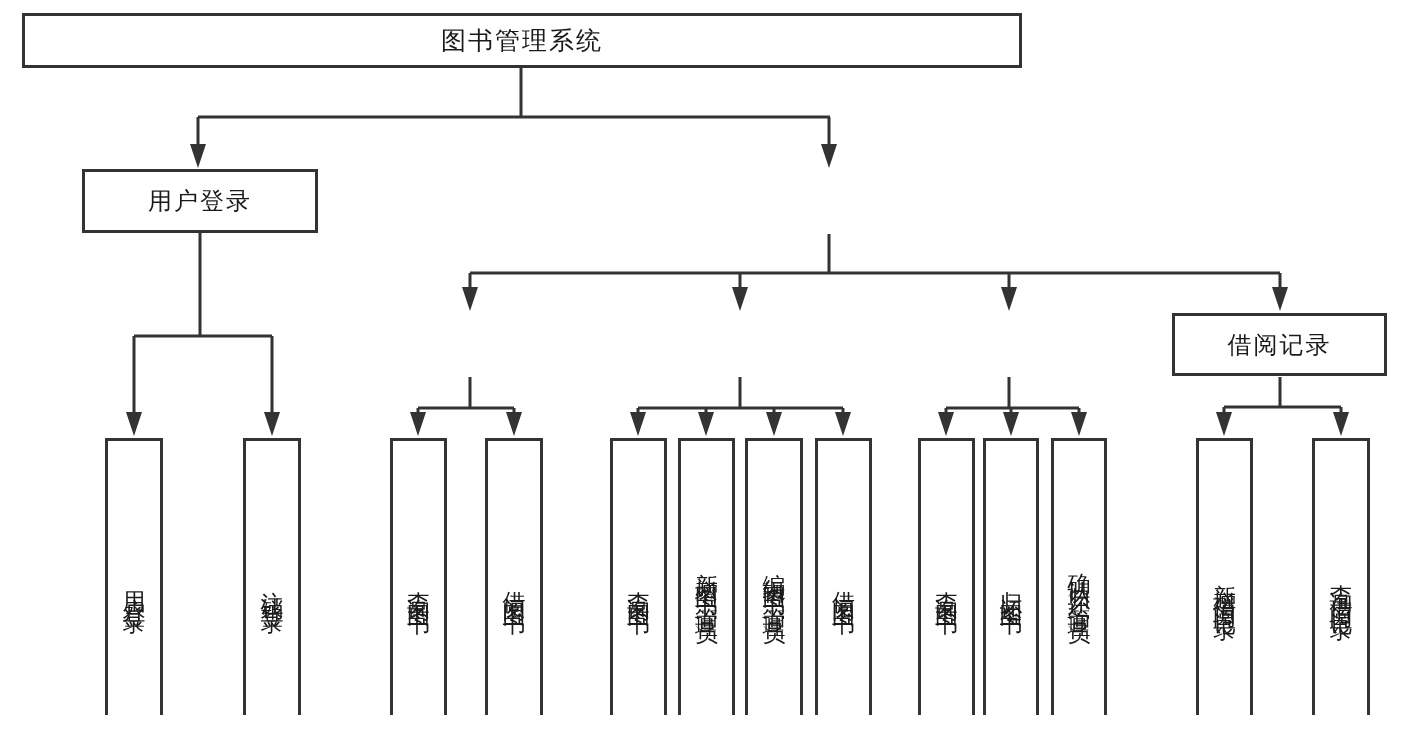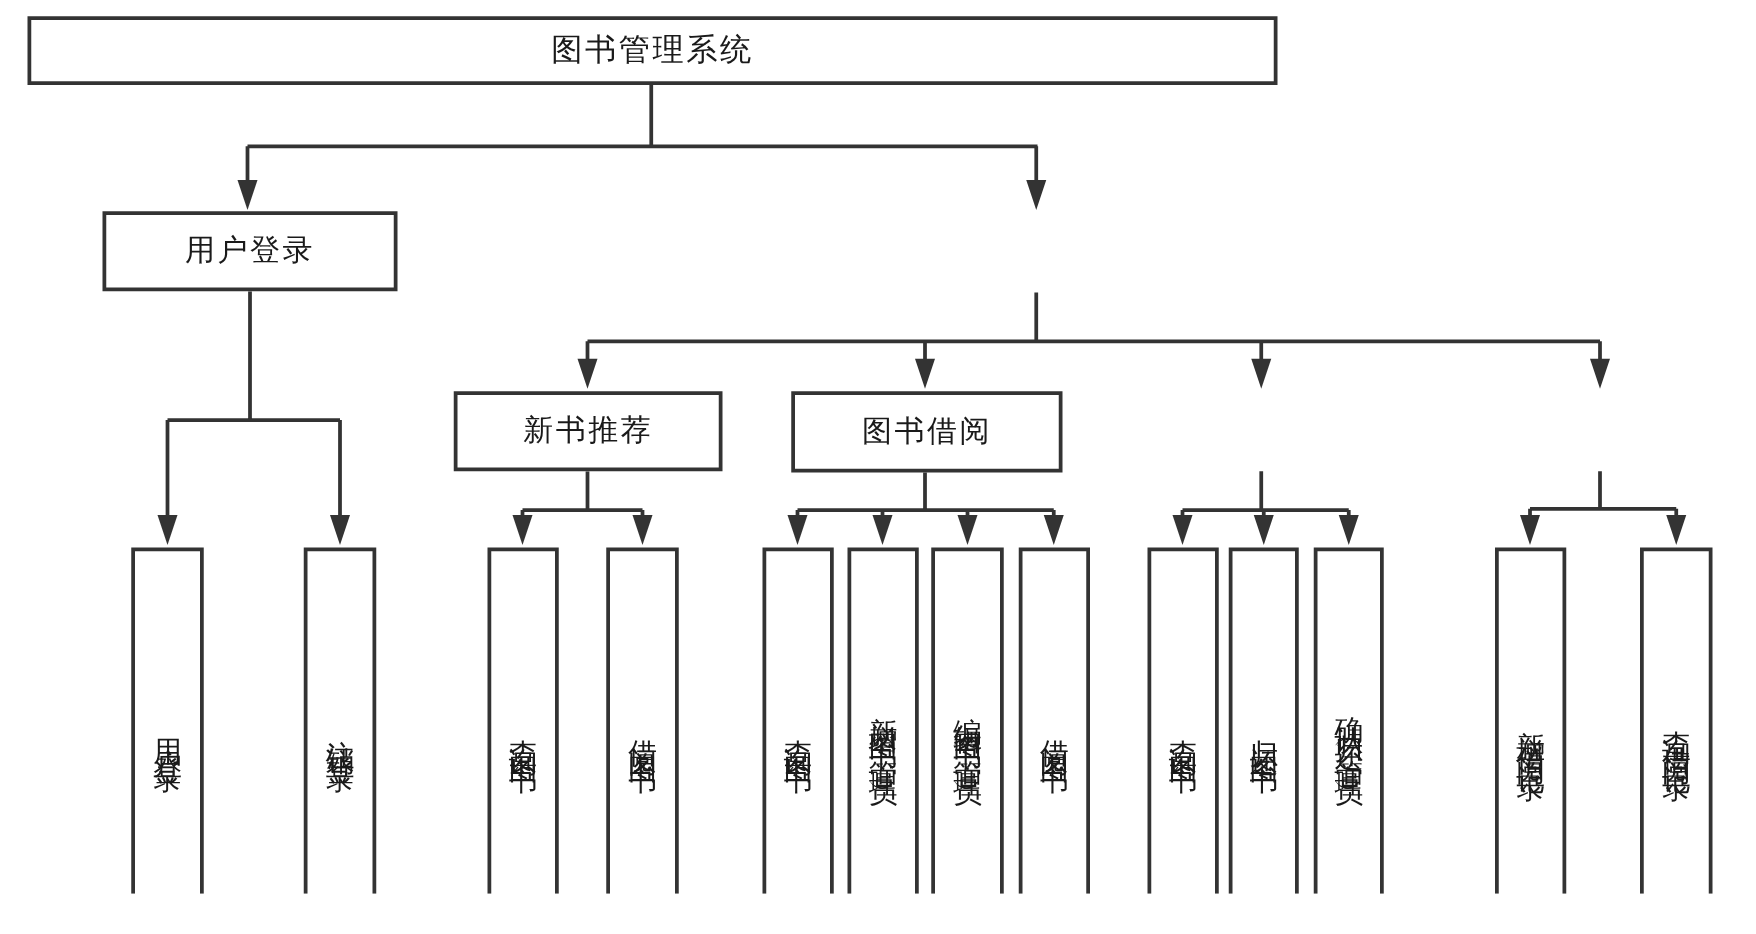--- a/index.html
+++ b/index.html
@@ -94,25 +94,22 @@
   </svg>
 
   <div class="box hbox root" style="left:22px;top:13px;width:1000px;height:55px">
     <span class="lbl">图书管理系统</span>
   </div>
 
   <div class="box hbox" style="left:82px;top:169px;width:236px;height:64px">
     <span class="lbl">用户登录</span>
   </div>
 
-  <div class="box hbox" style="left:363px;top:313px;width:215px;height:64px">
-    <span class="lbl">新书推荐</span>
-  </div>
-  <div class="box hbox" style="left:633px;top:313px;width:217px;height:65px">
-    <span class="lbl">图书借阅</span>
+  <div class="box hbox" style="left:1172px;top:313px;width:215px;height:63px">
+    <span class="lbl">借阅记录</span>
   </div>
 
   <div class="box vbox" style="left:105px;top:438px;width:58px;height:297px">
     <span class="vlbl">用户登录</span>
   </div>
   <div class="box vbox" style="left:243px;top:438px;width:58px;height:297px">
     <span class="vlbl">注销登录</span>
   </div>
 
   <div class="box vbox" style="left:390px;top:438px;width:57px;height:297px">

